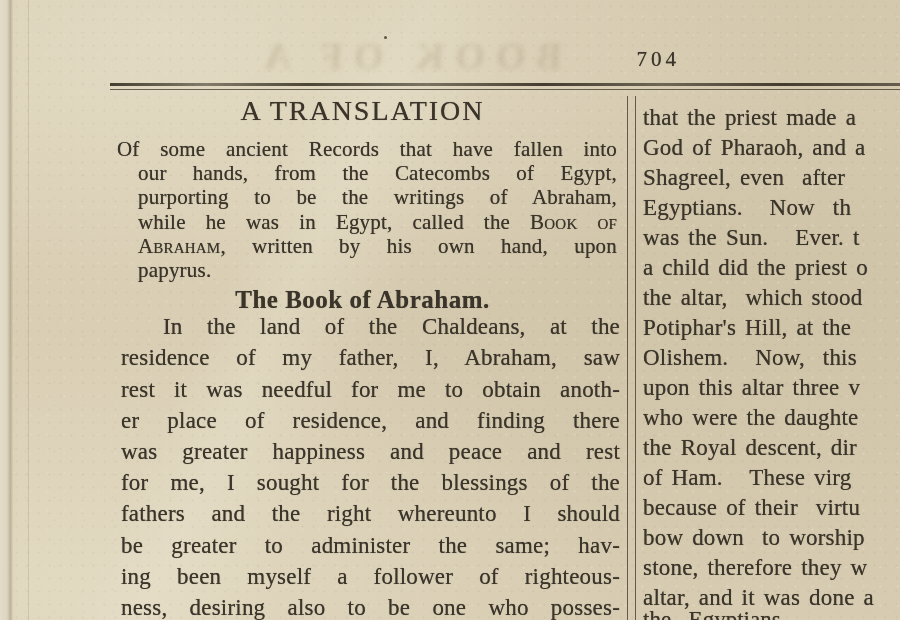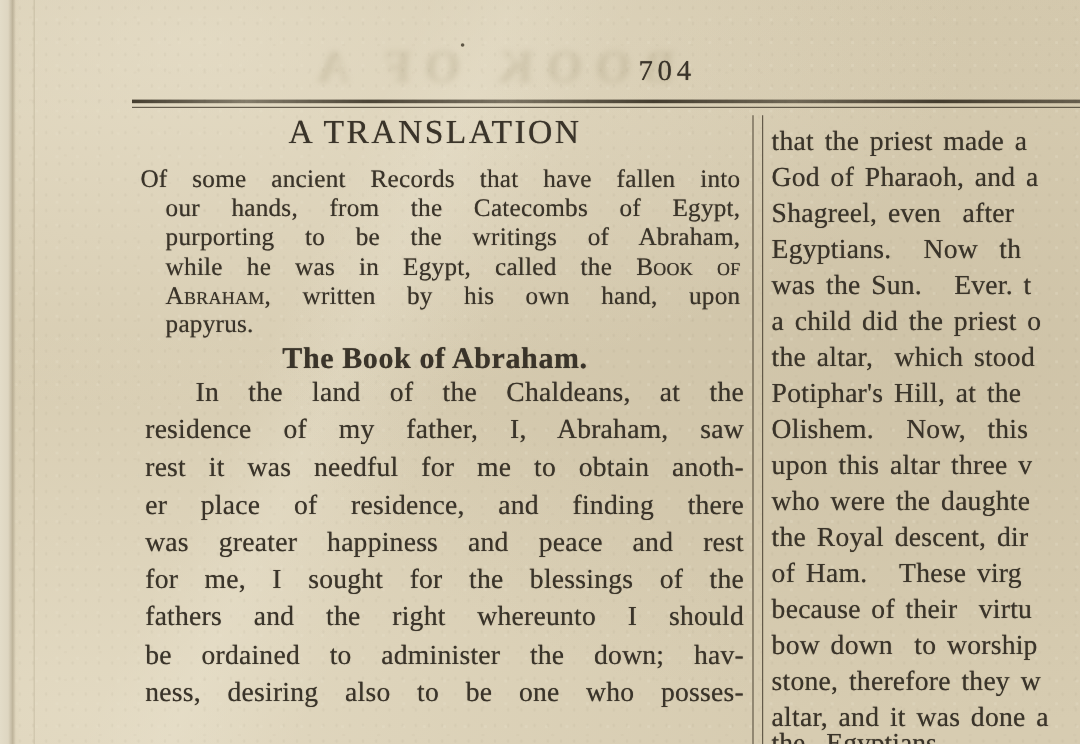--- a/index.html
+++ b/index.html
@@ -34,22 +34,22 @@
     position:absolute;left:172px;top:34px;width:390px;height:46px;
     font-size:38px;font-weight:bold;letter-spacing:11px;
     color:#9b8f6e;opacity:.26;filter:blur(2.6px);
     transform:scaleX(-1) skewX(3deg);white-space:nowrap;
   }
   .speck{position:absolute;border-radius:50%;background:#473f30;}
   .speck.s1{left:384px;top:36px;width:3px;height:3px;opacity:.85;}
   .speck.s2{left:396px;top:304px;width:2px;height:2px;opacity:.7;}
 
   .page-number{
-    position:absolute;left:532px;top:47px;width:120px;text-align:left;
-    font-size:24px;letter-spacing:4px;
+    position:absolute;left:560px;top:47px;width:120px;text-align:right;
+    font-size:21px;letter-spacing:4px;
     text-shadow:0 0 .7px rgba(58,51,38,.8);
   }
   .top-rule{position:absolute;left:110px;right:0;top:83px;}
   .top-rule .r1{
     height:3.2px;
     background:linear-gradient(90deg,
       rgba(56,49,36,.92) 0%, rgba(56,49,36,.55) 12%, rgba(56,49,36,.88) 25%,
       rgba(56,49,36,.60) 40%, rgba(56,49,36,.92) 55%, rgba(56,49,36,.65) 70%,
       rgba(56,49,36,.92) 85%, rgba(56,49,36,.70) 100%);
   }
@@ -118,21 +118,22 @@
       </div>
     <div class="subheading ink">The Book of Abraham.</div>
     <div class="bodytext ink">
         <div class="body-line first">In the land of the Chaldeans, at the</div>
         <div class="body-line">residence of my father, I, Abraham, saw</div>
         <div class="body-line">rest it was needful for me to obtain anoth-</div>
         <div class="body-line">er place of residence, and finding there</div>
         <div class="body-line">was greater happiness and peace and rest</div>
         <div class="body-line">for me, I sought for the blessings of the</div>
         <div class="body-line">fathers and the right whereunto I should</div>
-        <div class="body-line">be ordained to administer the down; hav-</div>
+        <div class="body-line">be greater to administer the same; hav-</div>
+        <div class="body-line">ing been myself a follower of righteous-</div>
         <div class="body-line">ness, desiring also to be one who posses-</div>
       </div>
   </div>
 
   <div class="right-col ink">
       <div class="right-line">that the priest made a</div>
       <div class="right-line">God of Pharaoh, and a</div>
       <div class="right-line">Shagreel, even  after</div>
       <div class="right-line">Egyptians.   Now  th</div>
       <div class="right-line">was the Sun.   Ever. t</div>

